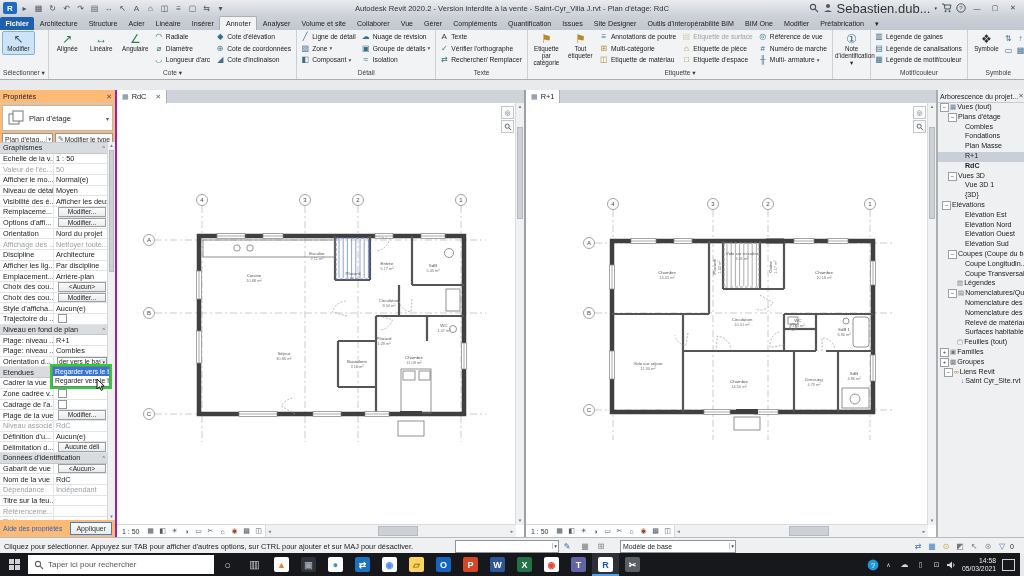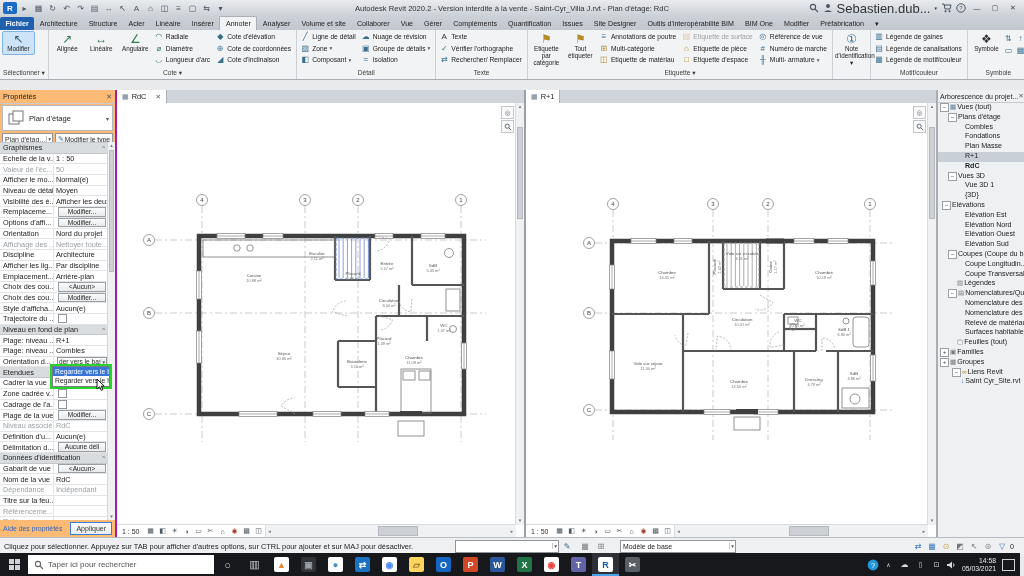--- a/index.html
+++ b/index.html
@@ -1084,21 +1084,21 @@
         <div class="titem" style="padding-left: 2px;">
           <span class="tw">+</span>
           <span class="ticn" style="color: rgb(119, 119, 119);">▣</span>
           <span>Familles</span>
         </div>
         <div class="titem" style="padding-left: 2px;">
           <span class="tw">+</span>
           <span class="ticn" style="color: rgb(119, 119, 119);">▩</span>
           <span>Groupes</span>
         </div>
-        <div class="titem" style="padding-left: 14px;">
+        <div class="titem" style="padding-left: 6px;">
           <span class="tw">−</span>
           <span class="ticn" style="color: rgb(181, 138, 42);">∞</span>
           <span>Liens Revit</span>
         </div>
         <div class="titem" style="padding-left: 14px;">
           <span class="twsp"></span>
           <span class="ticn" style="color: rgb(42, 111, 209);">↓</span>
           <span>Saint Cyr_Site.rvt</span>
         </div>
       </div>

